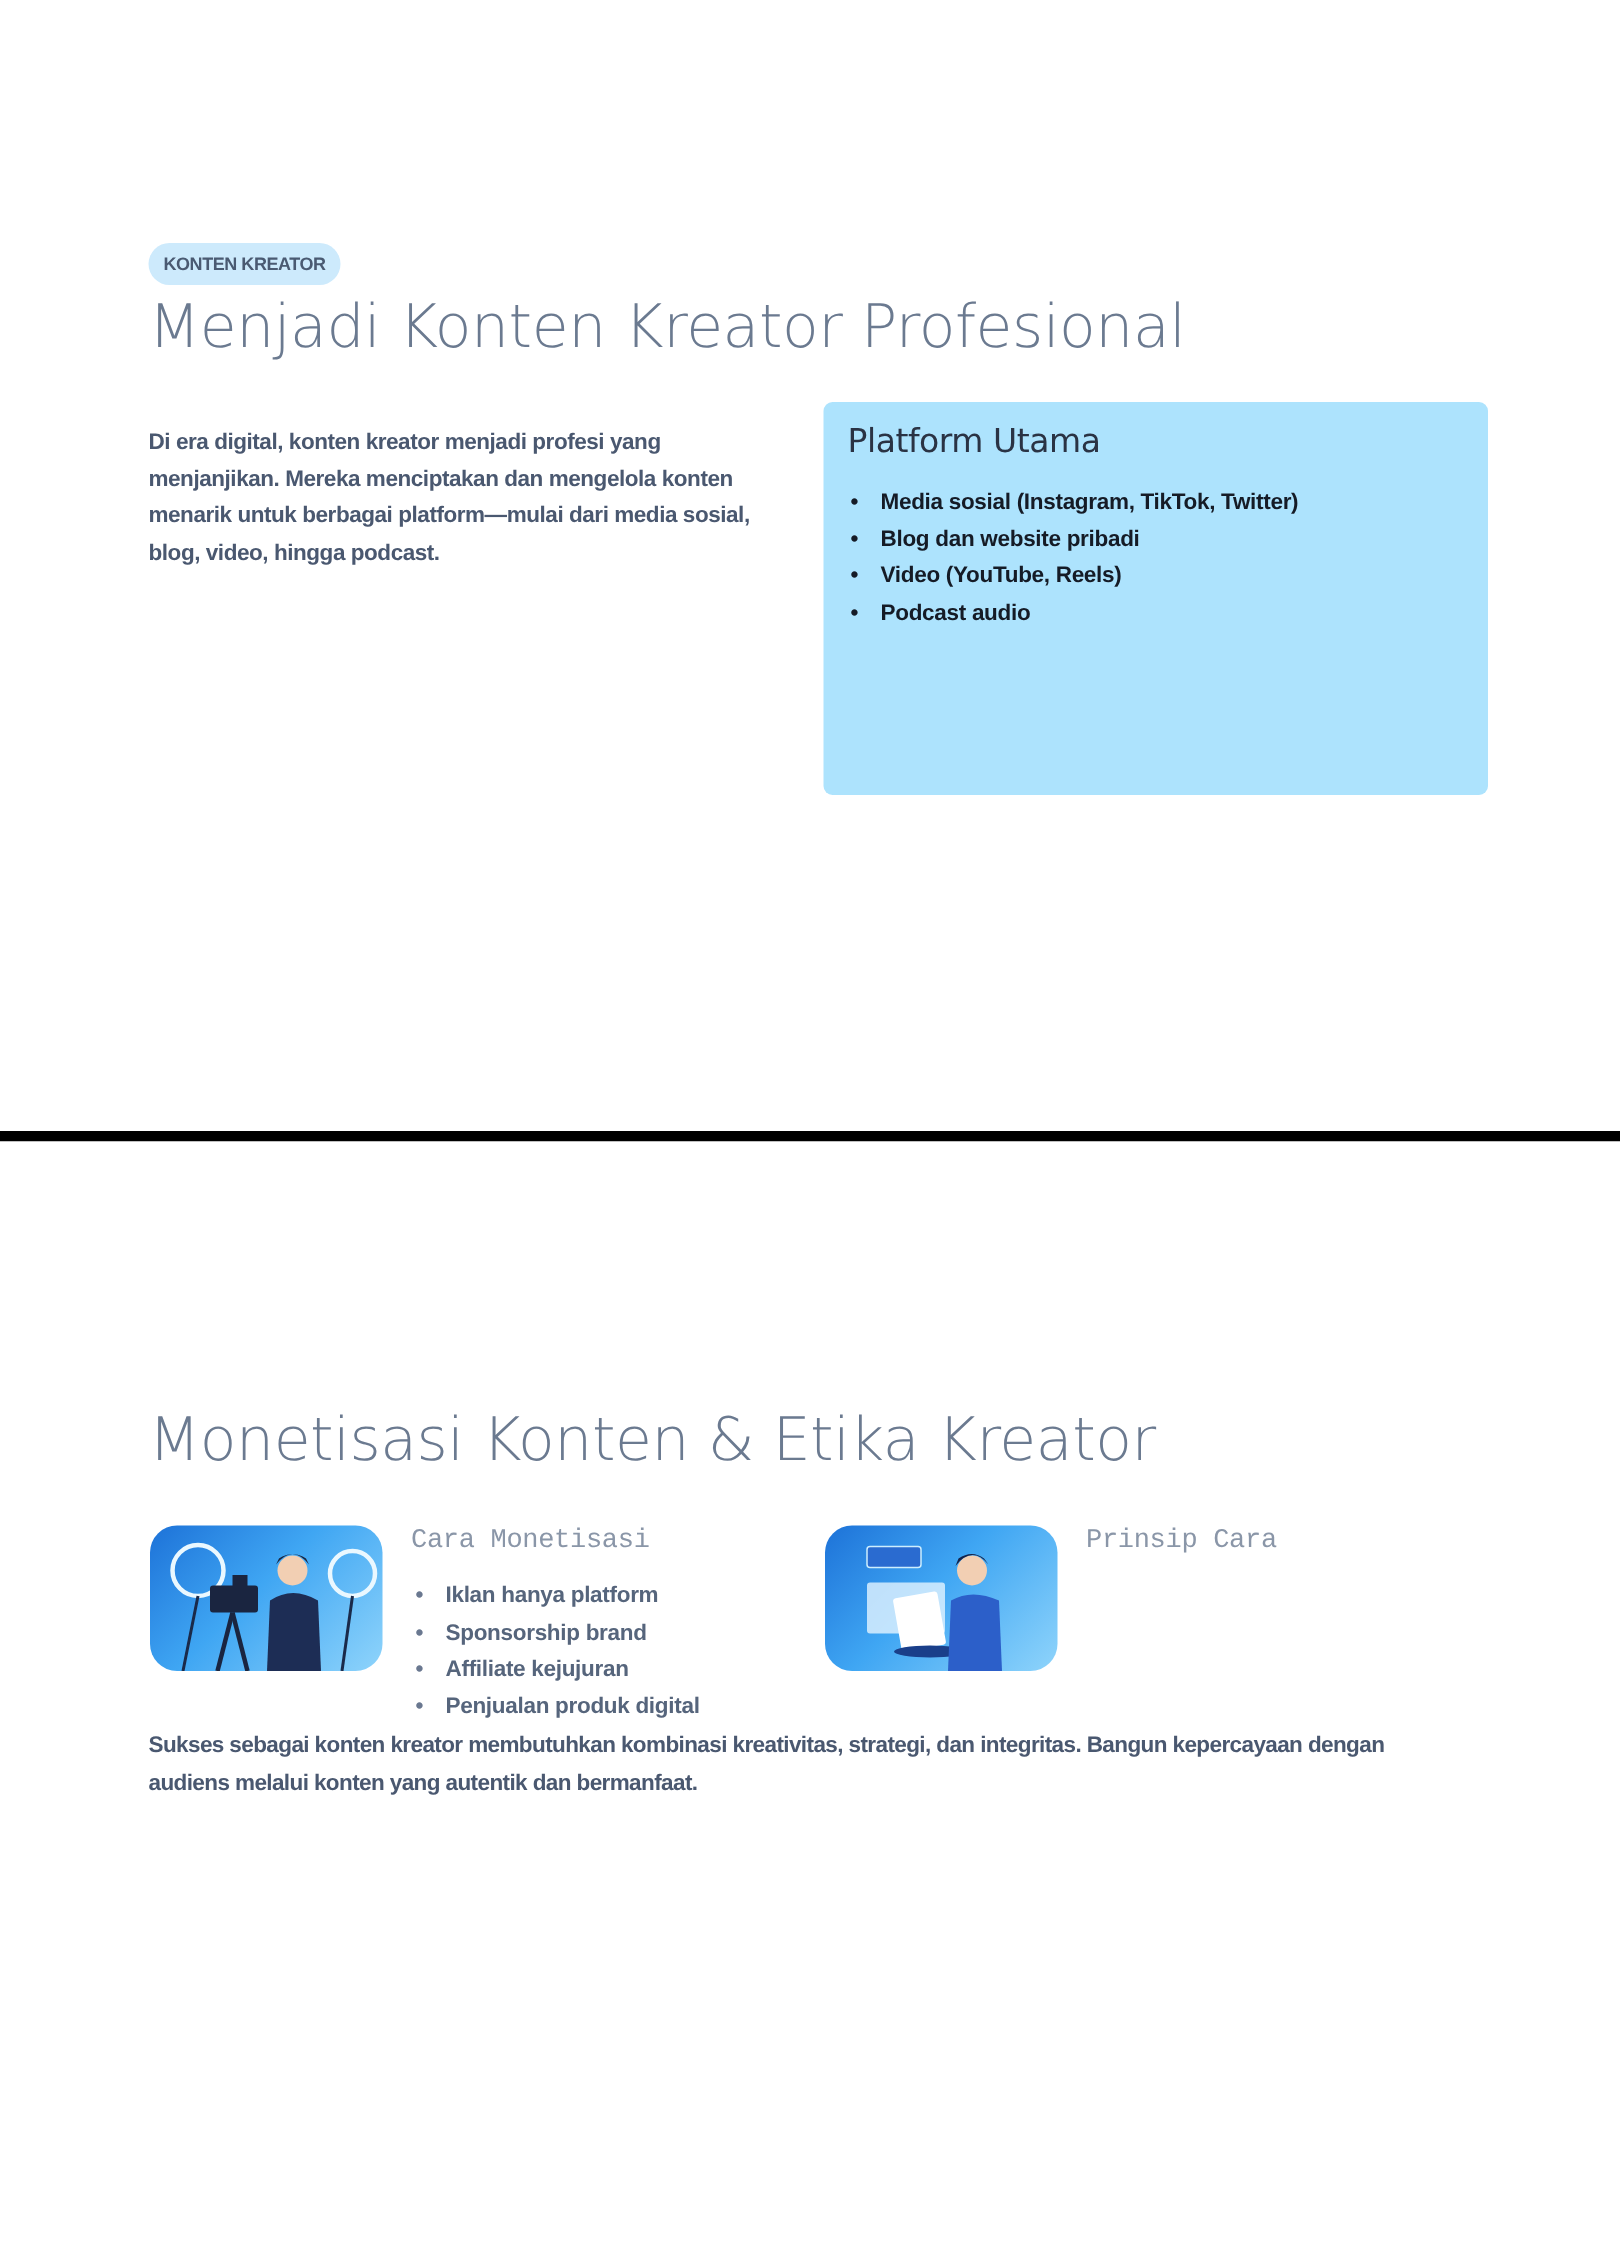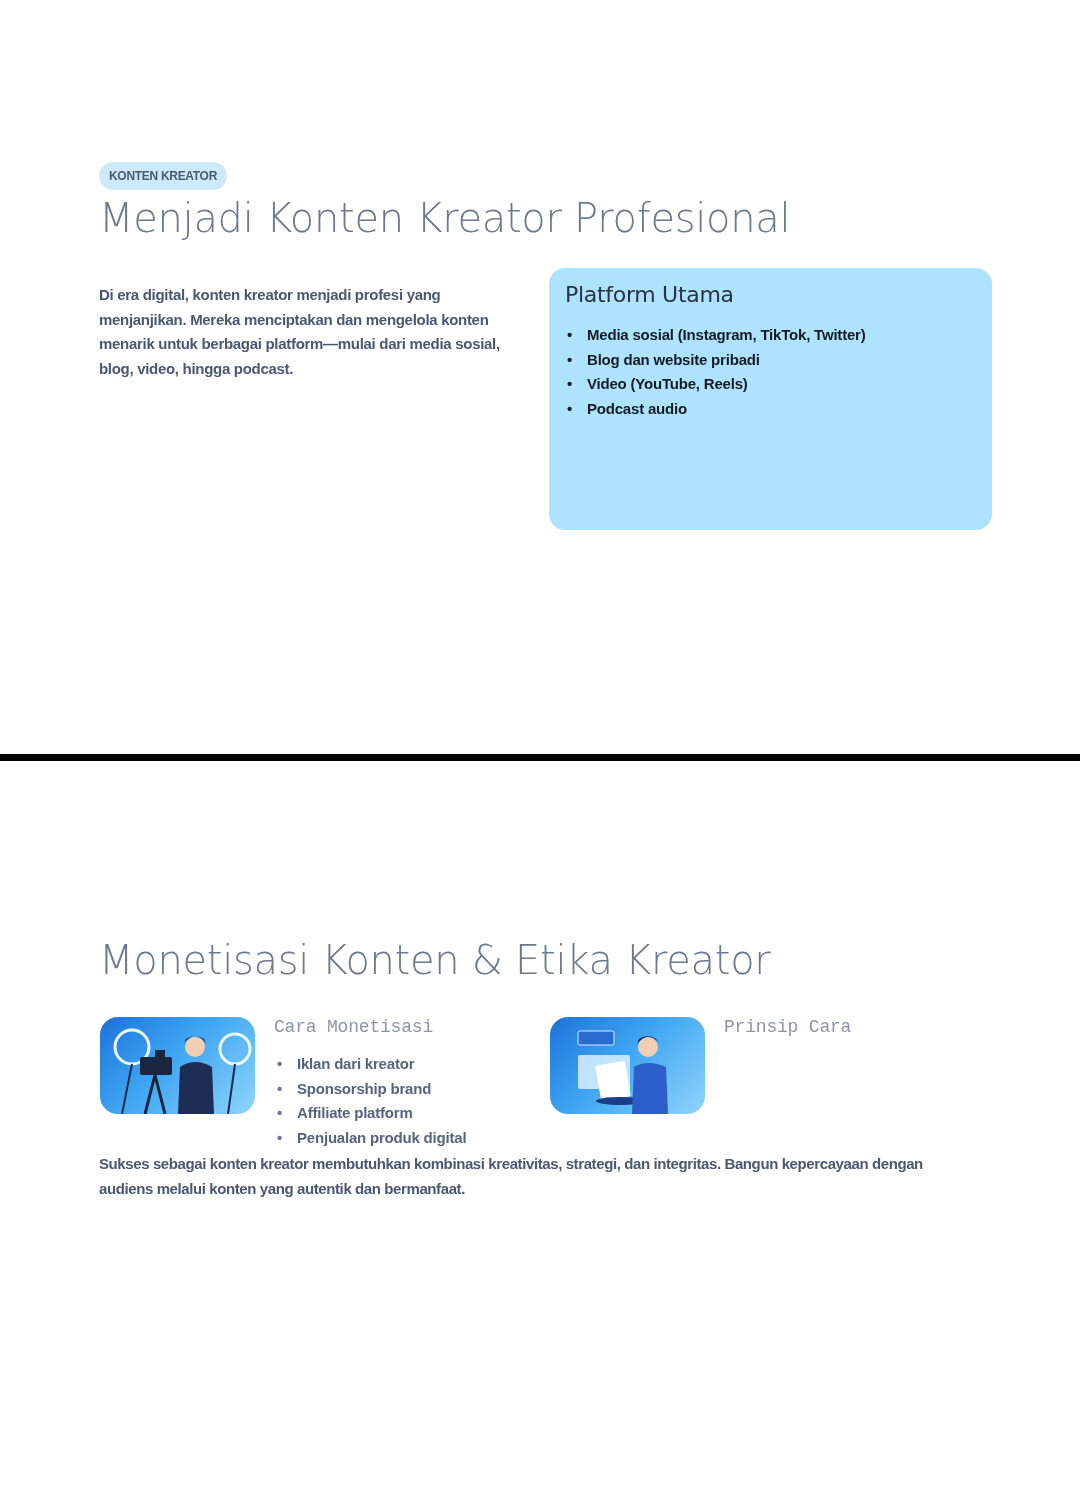--- a/index.html
+++ b/index.html
@@ -23,21 +23,21 @@
       font-family: "DejaVu Sans", sans-serif; font-weight: 200;
     }
     .title-1 { top: 164px; }
     .title-2 { top: 177px; }
 
     .intro { position: absolute; left: 99px; top: 251px; width: 430px; color: #4a5870; font-size: 15px; line-height: 24.7px; font-weight: bold; letter-spacing: -0.3px; }
     .intro p + p { margin-top: 13px; }
 
     .platform-card {
       position: absolute; left: 549px; top: 236px; width: 443px; height: 262px;
-      background: #ade3fd; border-radius: 16px; padding: 14px 16px;
+      background: #ade3fd; border-radius: 6px; padding: 14px 16px;
     }
     .card-title { font-family: "DejaVu Sans", sans-serif; font-size: 22px; color: #2a3344; font-weight: normal; letter-spacing: -0.3px; margin-bottom: 16px; }
     .card-list { list-style: none; }
     .card-list li { position: relative; padding-left: 22px; font-size: 15px; font-weight: bold; color: #151b26; line-height: 24.7px; letter-spacing: -0.2px; }
     .card-list li::before { content: "•"; position: absolute; left: 2px; top: 0; }
 
     .thumb {
       position: absolute; width: 155px; height: 97px; border-radius: 18px; overflow: hidden;
       background: linear-gradient(135deg, #1d72d8 0%, #3fa6f3 45%, #8fd4fb 100%);
     }
@@ -92,23 +92,23 @@
       <rect x="55" y="33" width="10" height="8" fill="#1a2540"></rect>
       <line x1="55" y1="58" x2="45" y2="97" stroke="#1a2540" stroke-width="3"></line>
       <line x1="55" y1="58" x2="65" y2="97" stroke="#1a2540" stroke-width="3"></line>
       <circle cx="95" cy="30" r="10" fill="#f2cfb3"></circle>
       <path d="M84 26 Q95 12 106 26 L104 22 Q95 16 86 22 Z" fill="#1a2540"></path>
       <path d="M78 97 L80 50 Q95 40 112 50 L114 97 Z" fill="#1d2d55"></path>
     </svg>
   </div>
   <h3 class="col-title col-title-1">Cara Monetisasi</h3>
   <ul class="col-list col-list-1">
-    <li>Iklan dari kreator</li>
+    <li>Iklan hanya platform</li>
     <li>Sponsorship brand</li>
-    <li>Affiliate platform</li>
+    <li>Affiliate kejujuran</li>
     <li>Penjualan produk digital</li>
   </ul>
 
   <div class="thumb thumb-2">
     <svg width="155" height="97" viewBox="0 0 155 97">
       <rect x="28" y="14" width="36" height="14" rx="2" fill="#2a6bd0" stroke="#cdeefe" stroke-width="1"></rect>
       <rect x="28" y="38" width="52" height="34" rx="2" fill="#e4f4ff" opacity="0.8"></rect>
       <rect x="48" y="46" width="30" height="36" rx="2" fill="#ffffff" transform="rotate(-10 63 64)"></rect>
       <ellipse cx="70" cy="84" rx="24" ry="4" fill="#1a3f8a"></ellipse>
       <circle cx="98" cy="30" r="10" fill="#f2cfb3"></circle>

